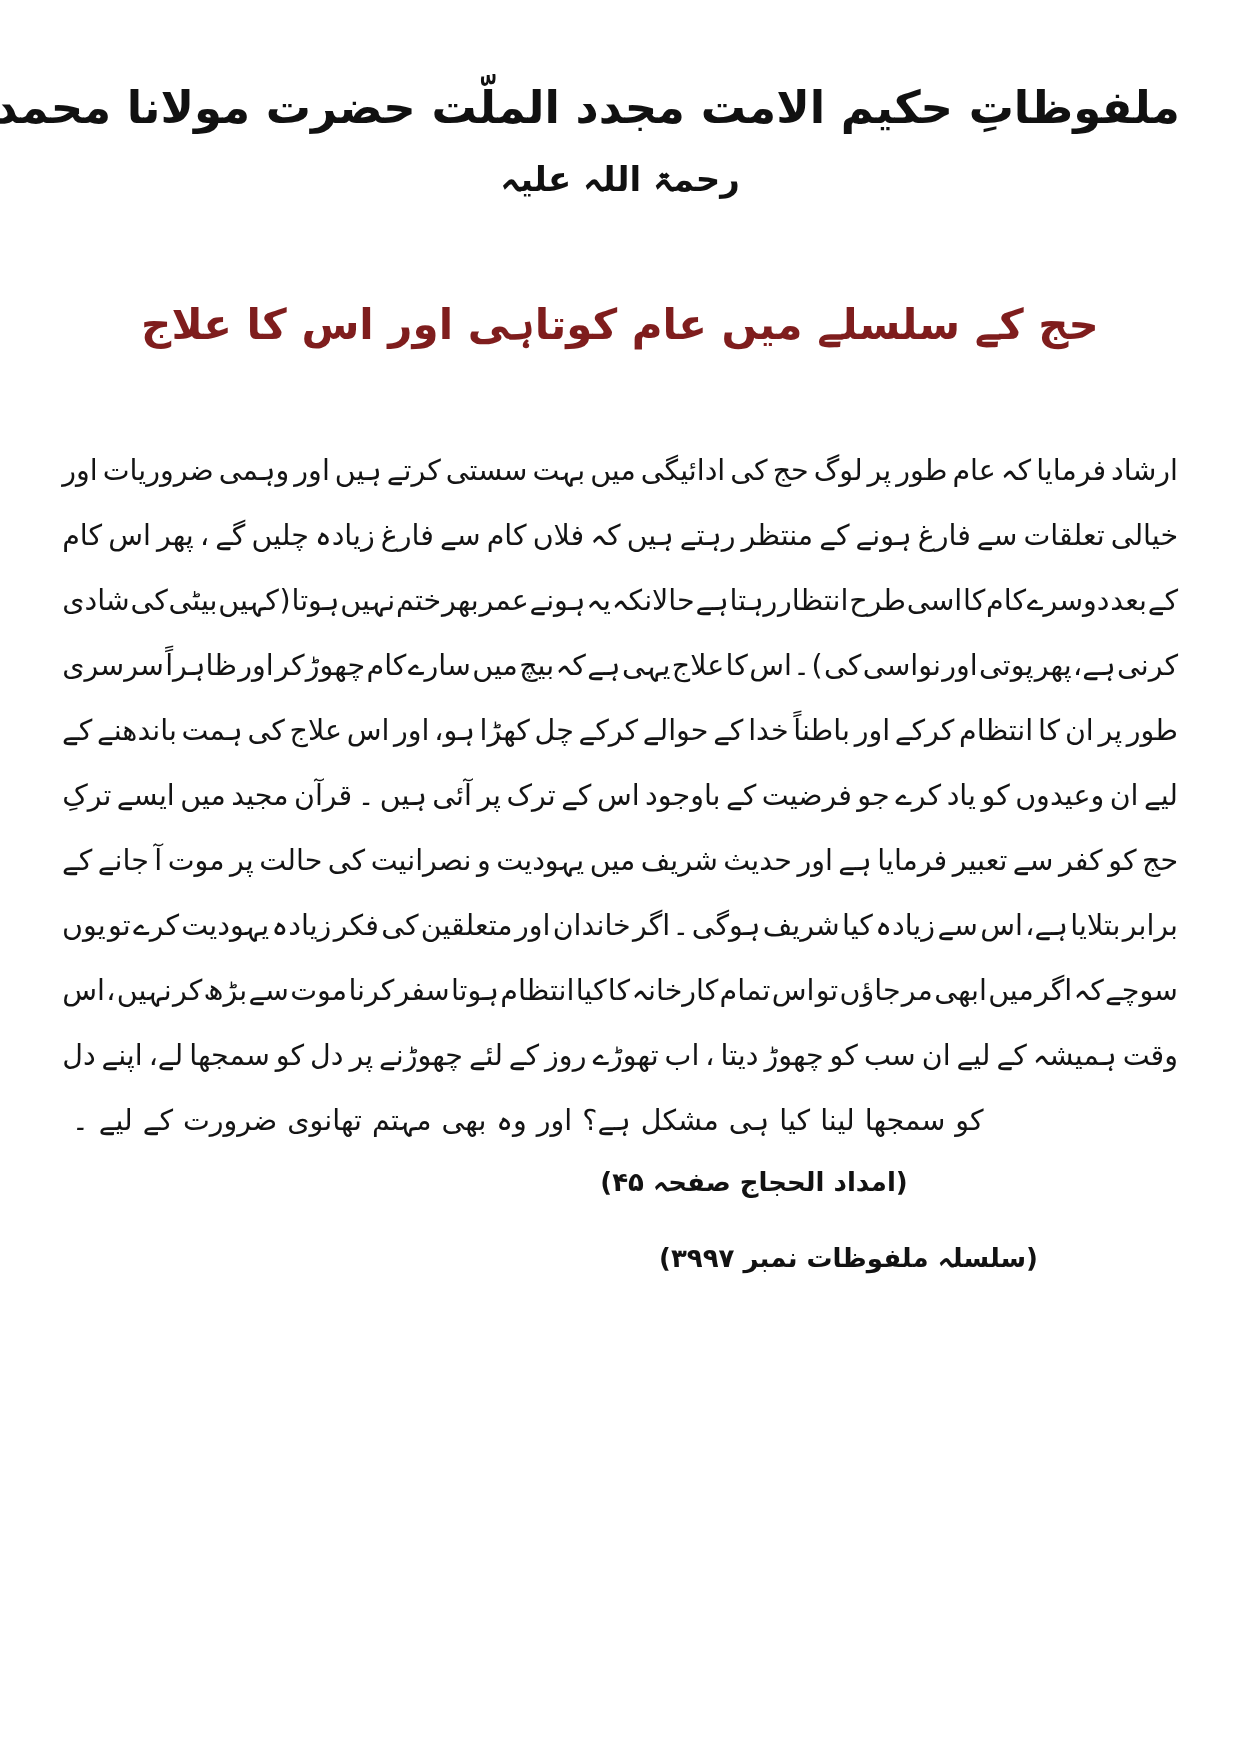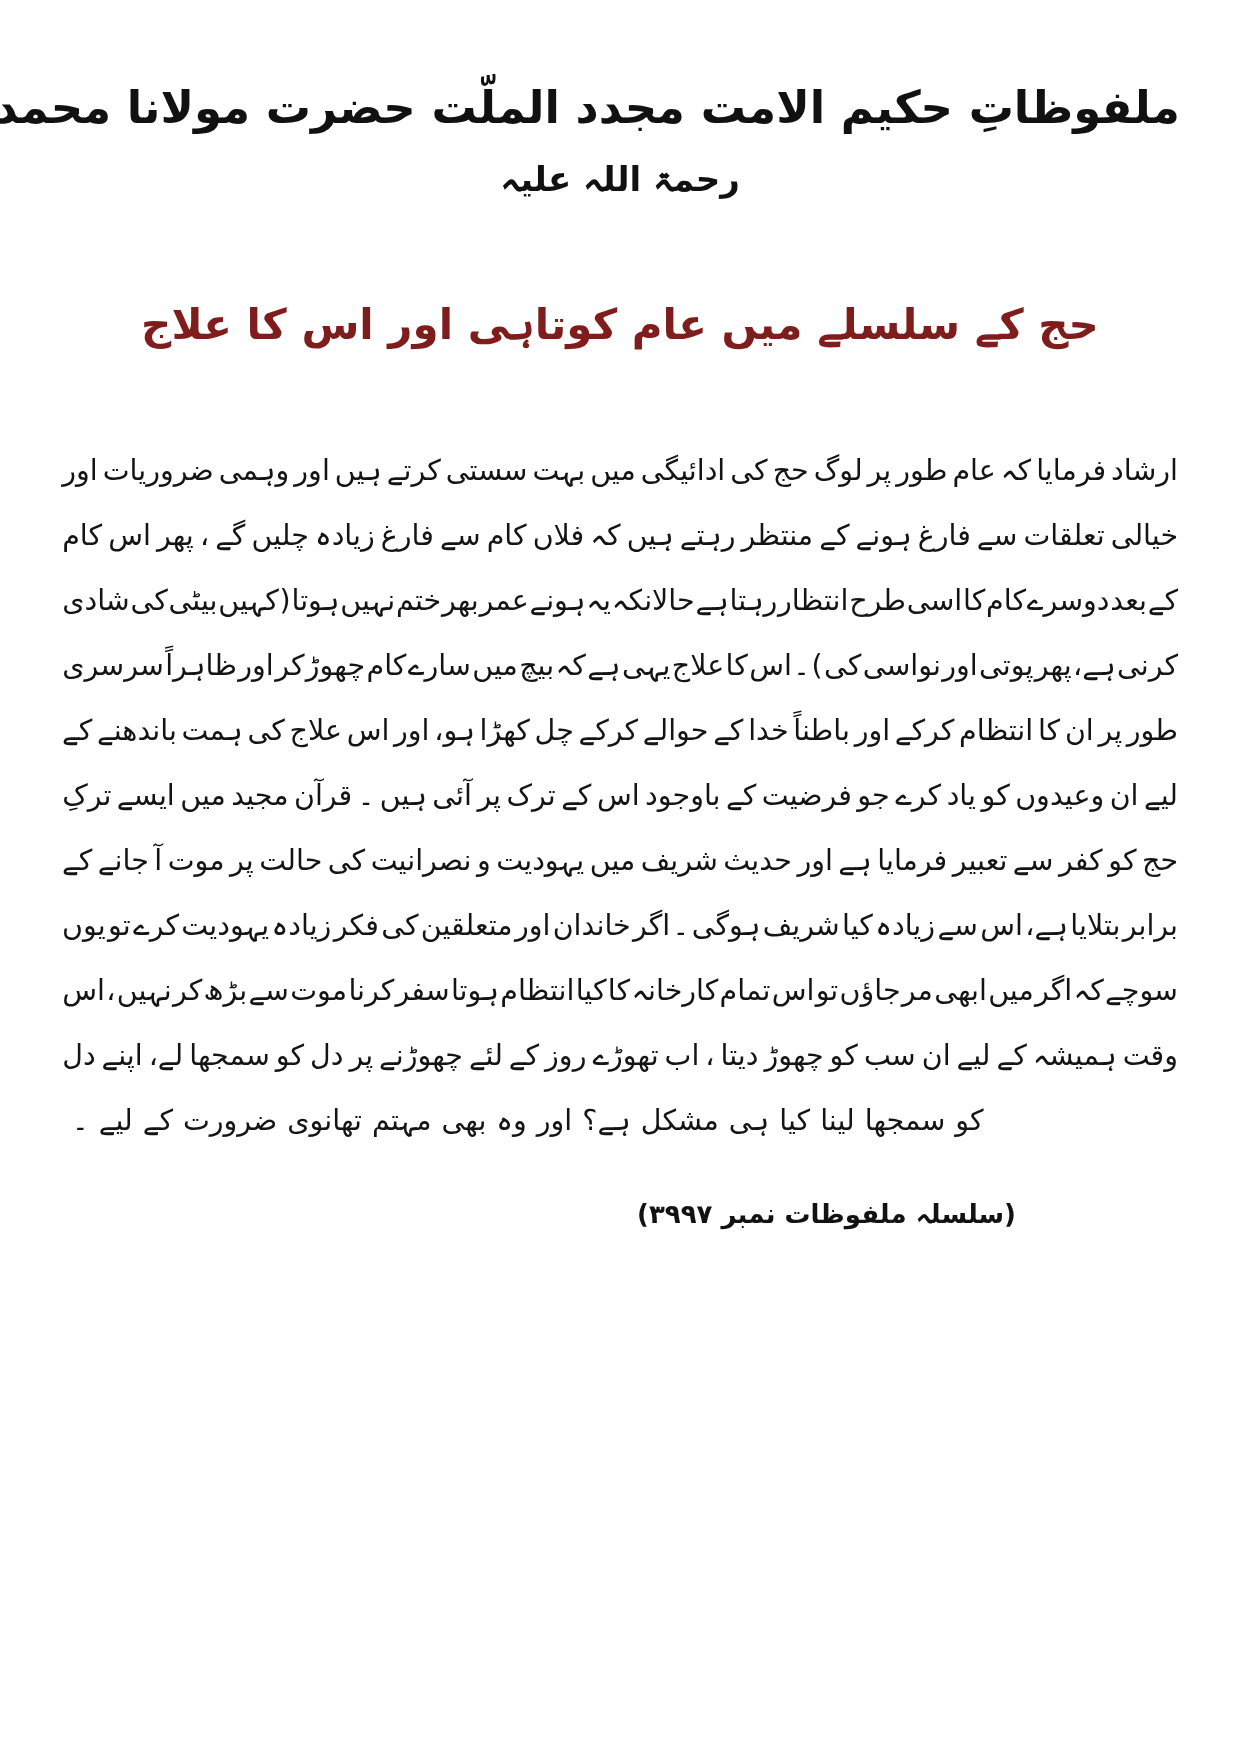--- a/index.html
+++ b/index.html
@@ -99,21 +99,21 @@
     padding-left: 330px;
     padding-right: 62px;
     text-align: center;
     direction: rtl;
     font-size: 26px;
     font-weight: 700;
     color: #121212;
   }
   .citation-series {
     margin-top: 46px;
-    padding-right: 84px;
+    padding-right: 62px;
     padding-left: 62px;
     text-align: right;
     direction: rtl;
     font-size: 26px;
     font-weight: 700;
     color: #121212;
   }
   .citation-series-inner {
     display: inline-block;
     margin-right: 140px;
@@ -387,18 +387,19 @@
         <span class="w">بھی</span>
         <span class="w">مہتم</span>
         <span class="w">تھانوی</span>
         <span class="w">ضرورت</span>
         <span class="w">کے</span>
         <span class="w">لیے</span>
         <span class="w">۔</span>
       </div>
   </div>
 
+  <div class="citation-main">(امداد الحجاج صفحہ ۴۵)</div>
 
   <div class="citation-series">
     <span class="citation-series-inner">(سلسلہ ملفوظات نمبر ۳۹۹۷)</span>
   </div>
 
 </div>
 
 </body></html>

